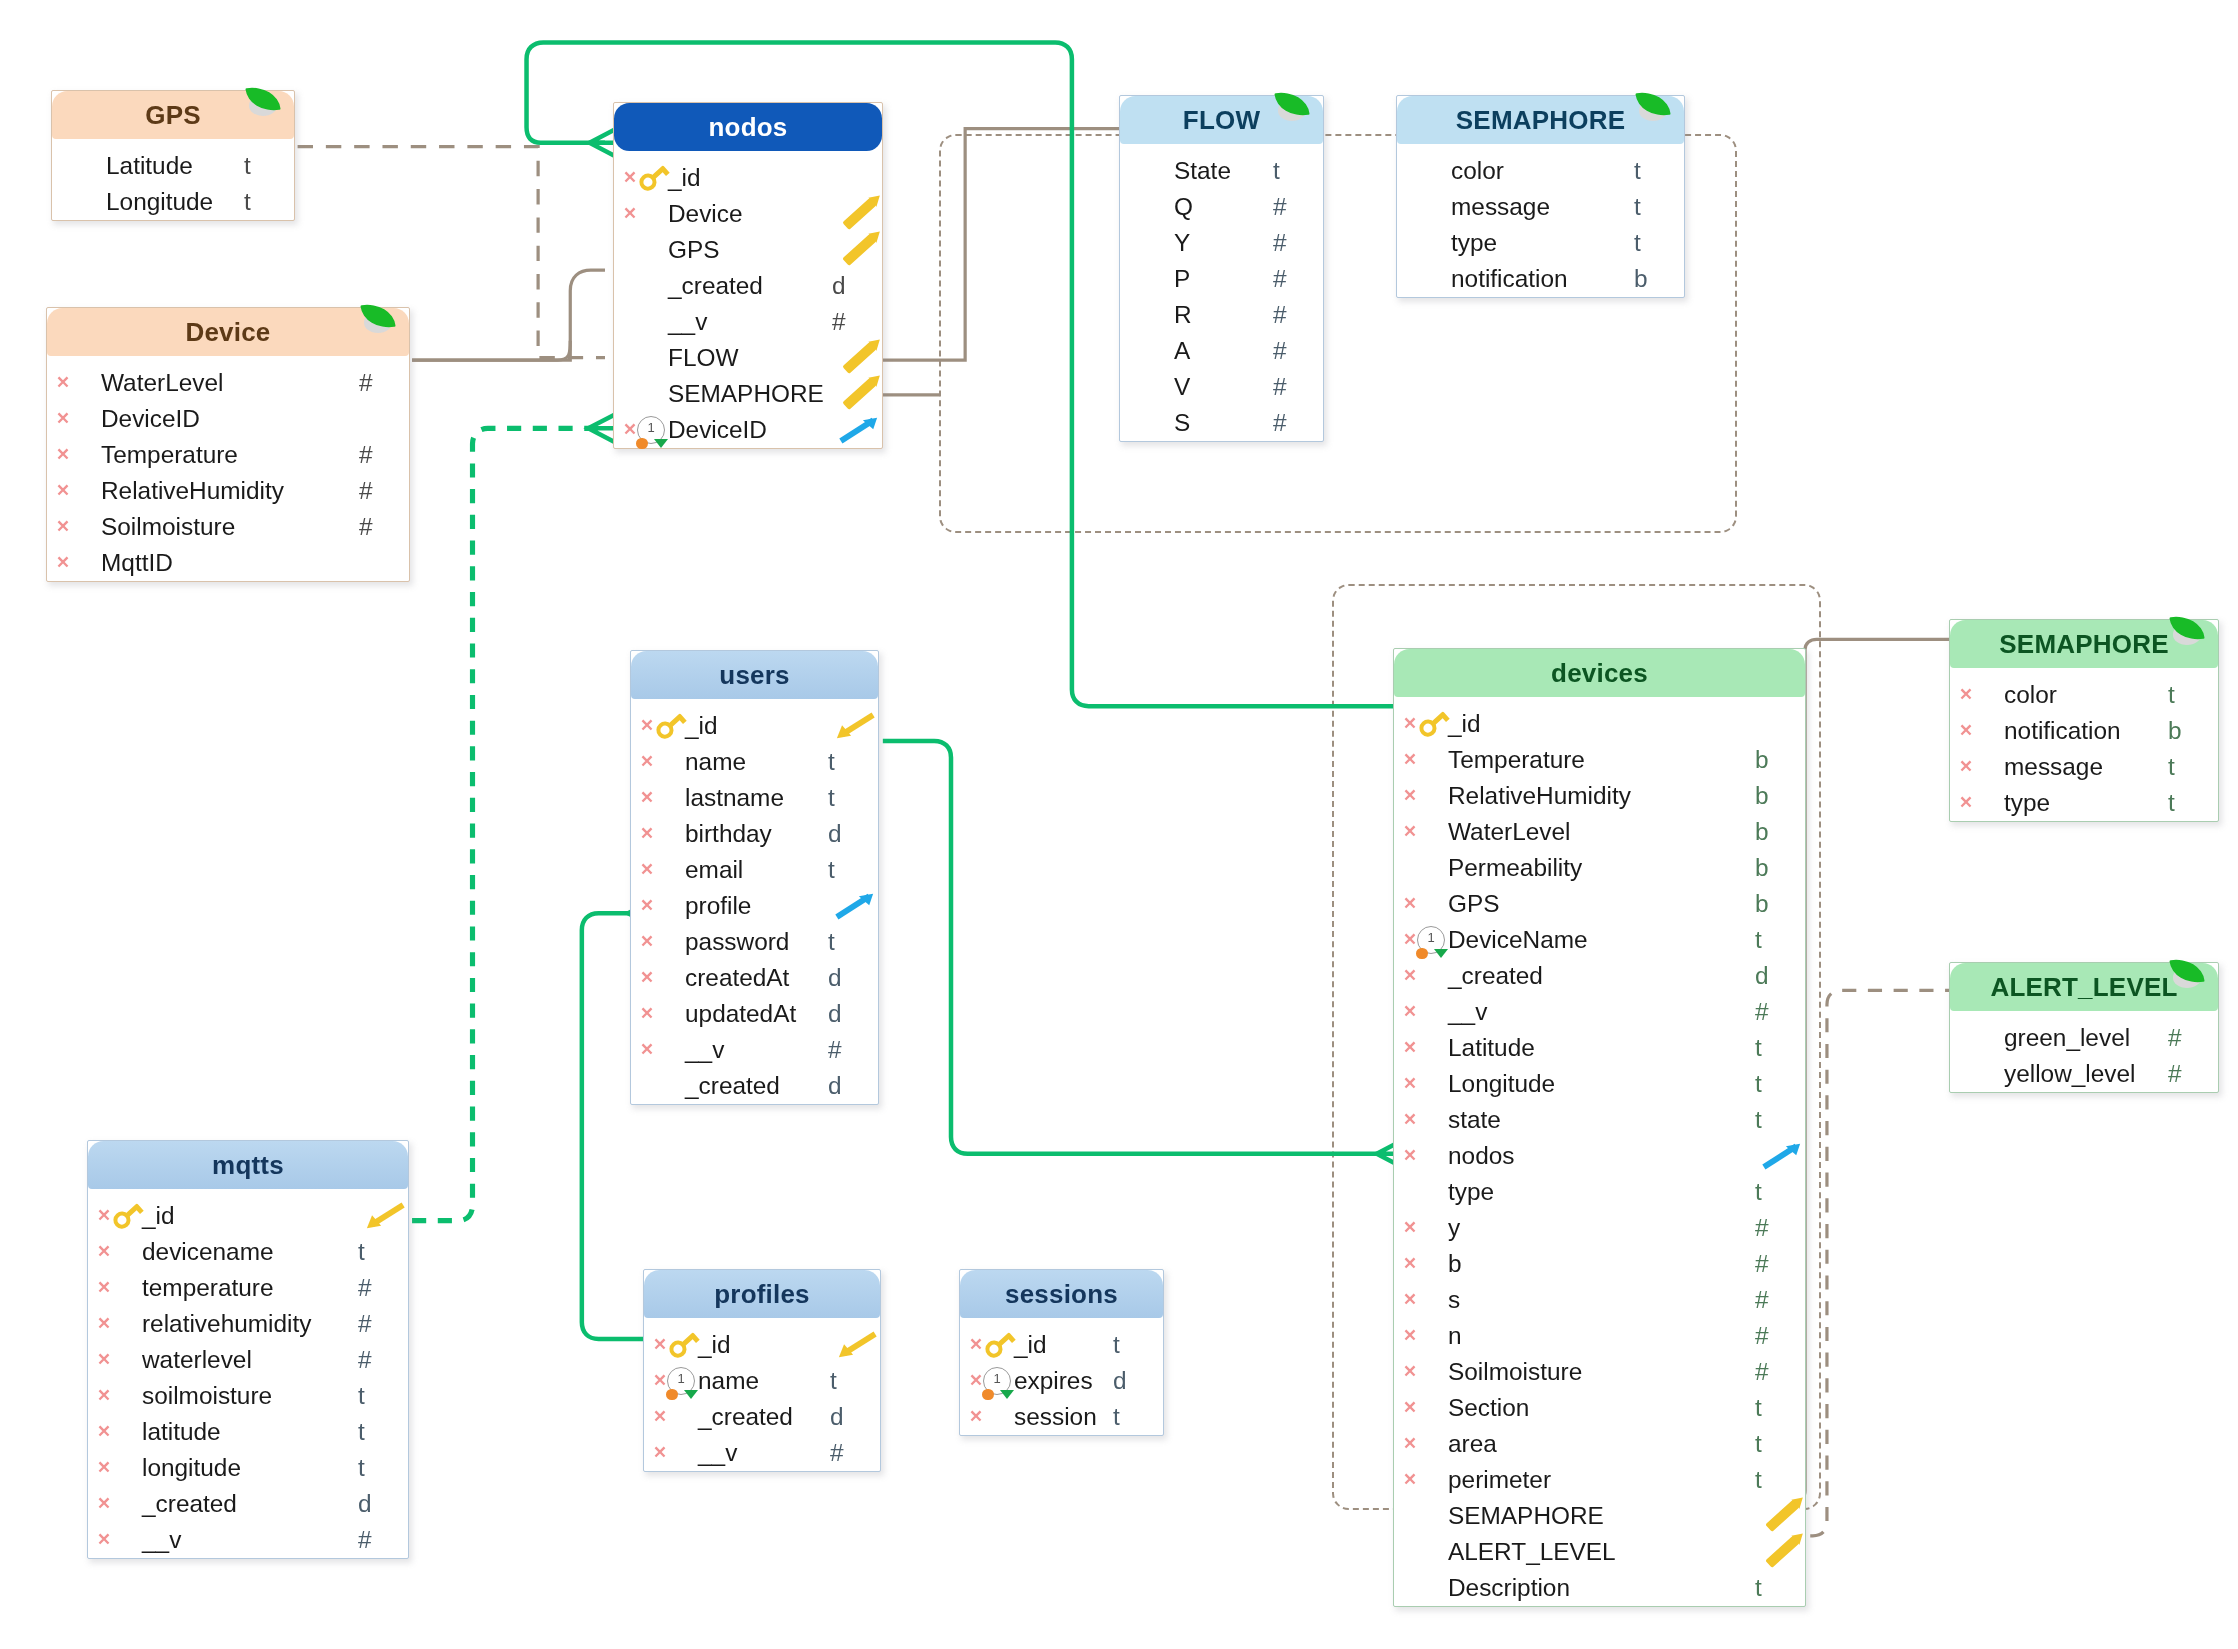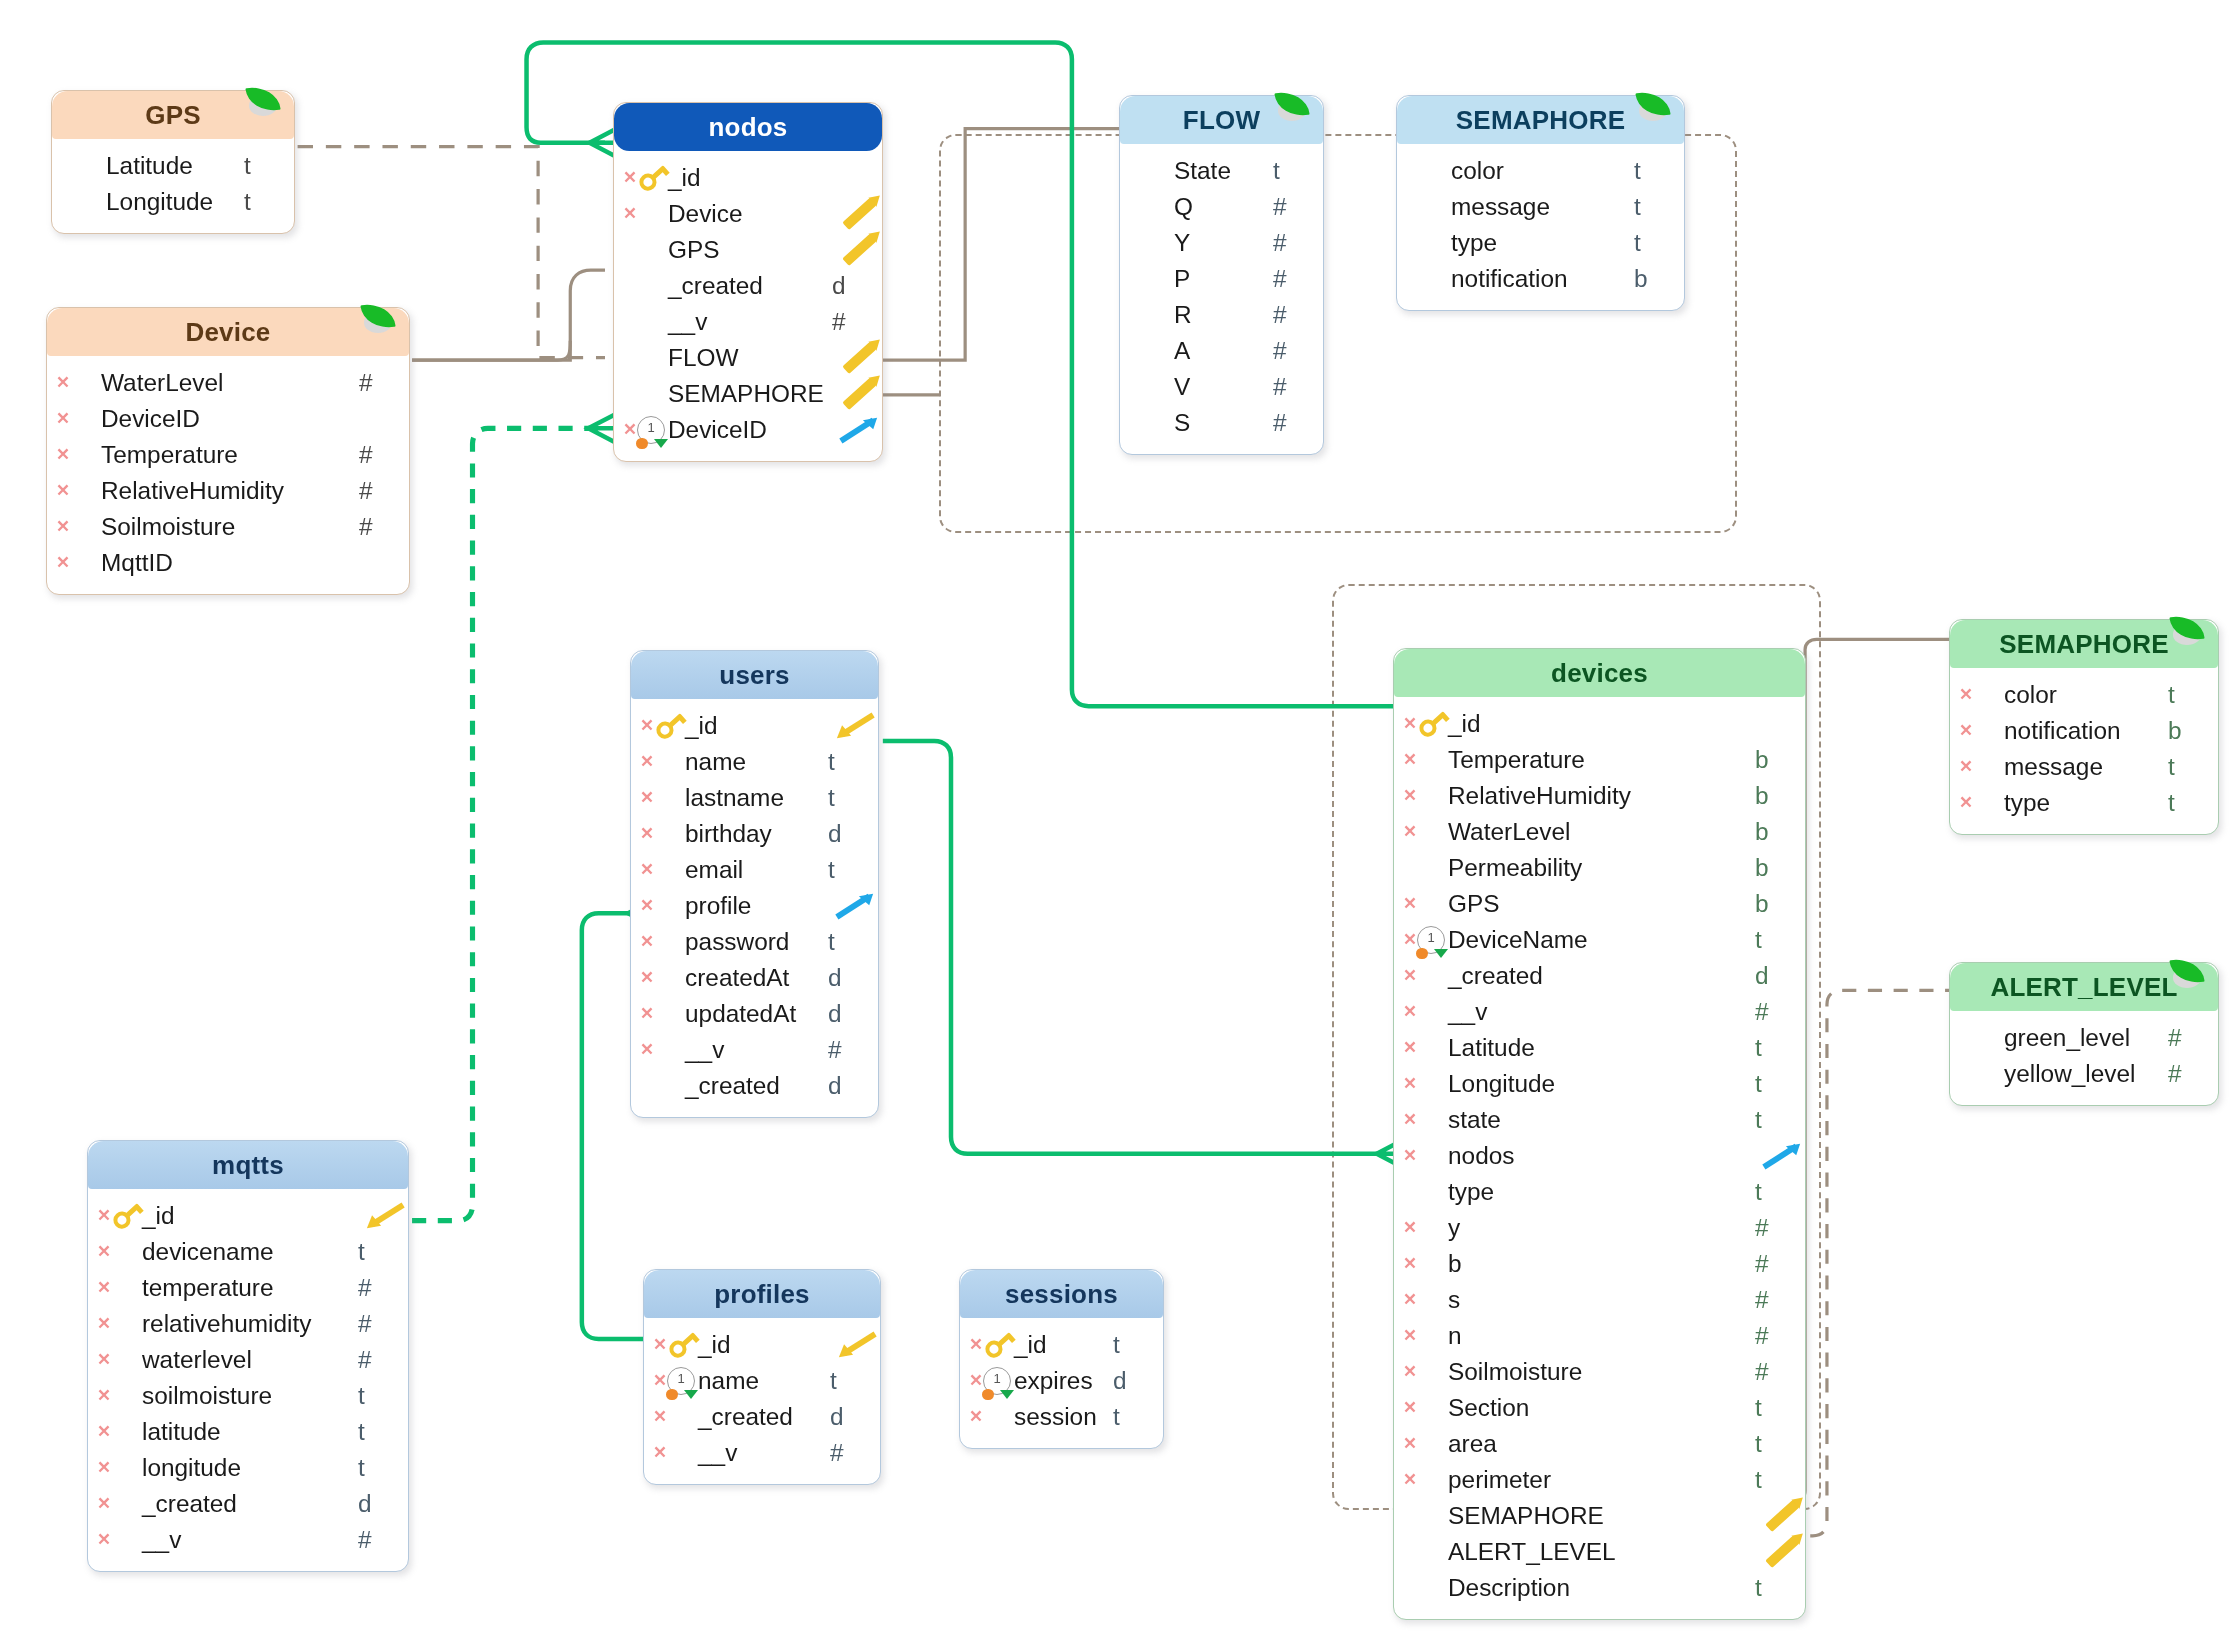--- a/index.html
+++ b/index.html
@@ -6,35 +6,35 @@
   body{
     font-family:"Liberation Sans", sans-serif;
     width:2239px;height:1649px;position:relative;overflow:hidden;
   }
   #canvas{position:absolute;inset:0;width:2239px;height:1649px;}
   #svg-layer{position:absolute;left:0;top:0;width:2239px;height:1649px;pointer-events:none;}
 
   
   .entity{
     position:absolute;
-    border-radius:13px;
+    border-radius:2px;
     background:#ffffff;
     box-sizing:border-box;
     box-shadow:2.6px 3.9px 6.4px rgba(130,130,140,.22);
     overflow:visible;
   }
   .entity .hdr{
     height:48px;
     border-radius:15.4px 15.4px 3.9px 3.9px;
     display:flex;align-items:center;justify-content:center;
     font-size:26px;font-weight:bold;letter-spacing:0.2px;
     position:relative;
   }
   .entity .body{
-    padding:9px 0 13px 0;
+    padding:9px 0 0 0;
   }
   .row{
     height:36px;
     display:flex;align-items:center;
     position:relative;
     font-size:24.4px;
     color:#1a1a1a;
   }
   .row .gut{width:54px;flex:0 0 54px;position:relative;height:36px;}
   .row .fname{flex:1 1 auto;white-space:nowrap;}

